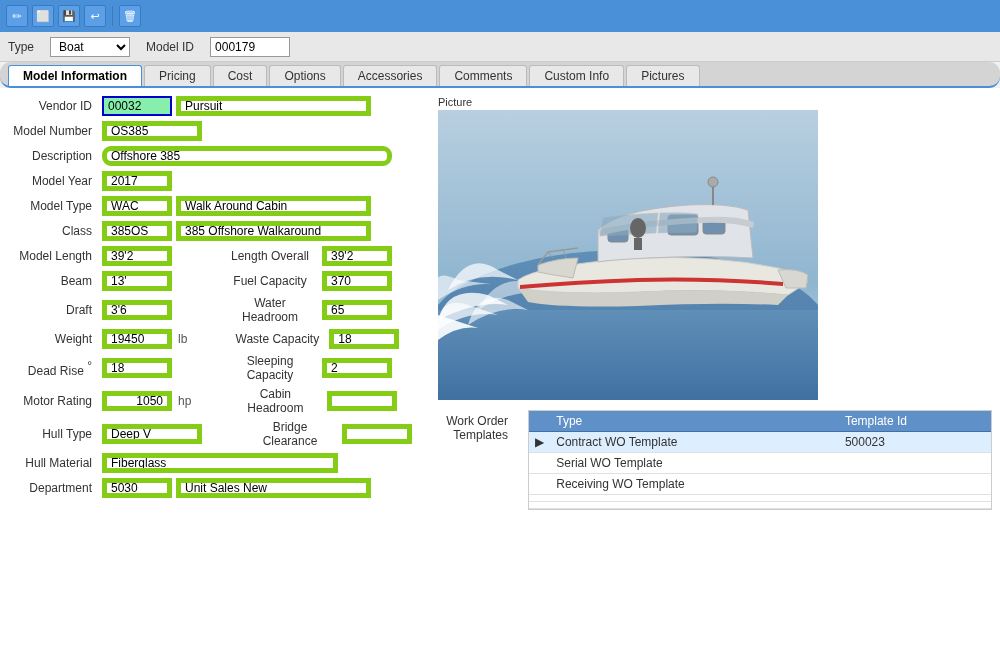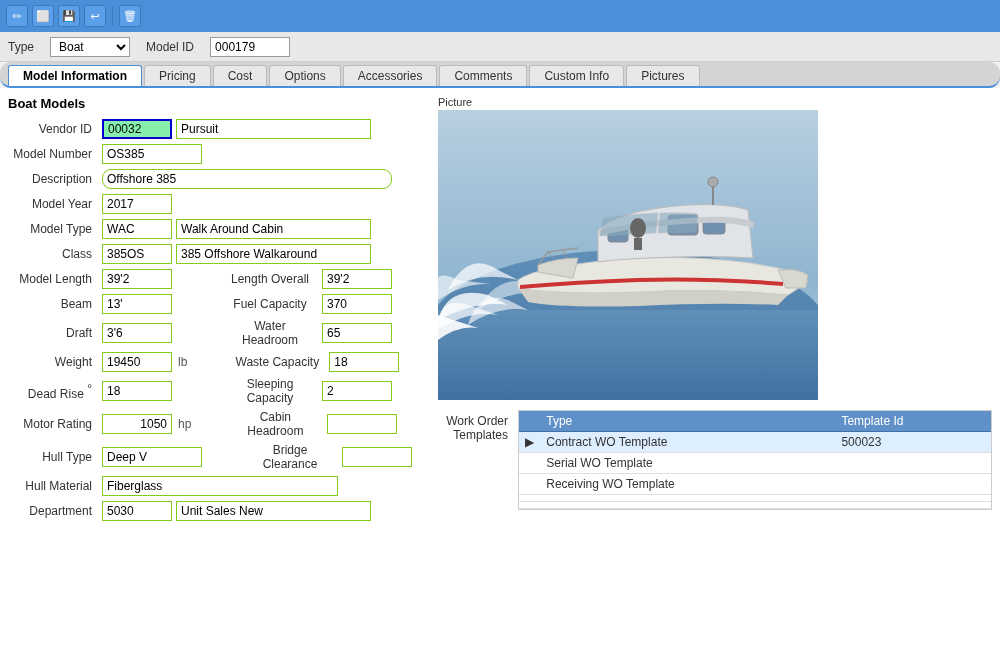--- a/index.html
+++ b/index.html
@@ -115,21 +115,21 @@
       gap: 4px;
     }
     .form-label {
       width: 90px;
       text-align: right;
       padding-right: 6px;
       color: #333;
       flex-shrink: 0;
     }
     .form-input {
-      border: 1px solid #84cc16;
+      border: 5px solid #84cc16;
       padding: 1px 4px;
       height: 20px;
       background: #fff;
     }
     .form-input.highlight {
       border: 2px solid #0000cc;
       background: #86efac;
     }
     .form-input-sm { width: 70px; }
     .form-input-md { width: 100px; }
@@ -167,21 +167,21 @@
     }
     
     .boat-svg {
       width: 100%;
       height: 100%;
     }
 
     
     .wo-section {
       display: flex;
-      gap: 10px;
+      gap: 20px;
       align-items: flex-start;
     }
     .wo-label {
       font-size: 12px;
       color: #333;
       white-space: nowrap;
       padding-top: 4px;
       text-align: right;
       width: 70px;
     }
@@ -242,21 +242,20 @@
   <div class="tab">Options</div>
   <div class="tab">Accessories</div>
   <div class="tab">Comments</div>
   <div class="tab">Custom Info</div>
   <div class="tab">Pictures</div>
 </div>
 
 <div class="main-content">
 
   <div class="left-panel">
-    <div class="section-title">Boat Models</div>
 
     <div class="form-row">
       <span class="form-label">Vendor ID</span>
       <input class="form-input form-input-sm highlight" value="00032" style="">
       <input class="form-input" style="width: 195px;" value="Pursuit">
     </div>
 
     <div class="form-row">
       <span class="form-label">Model Number</span>
       <input class="form-input form-input-md" value="OS385" style="">

